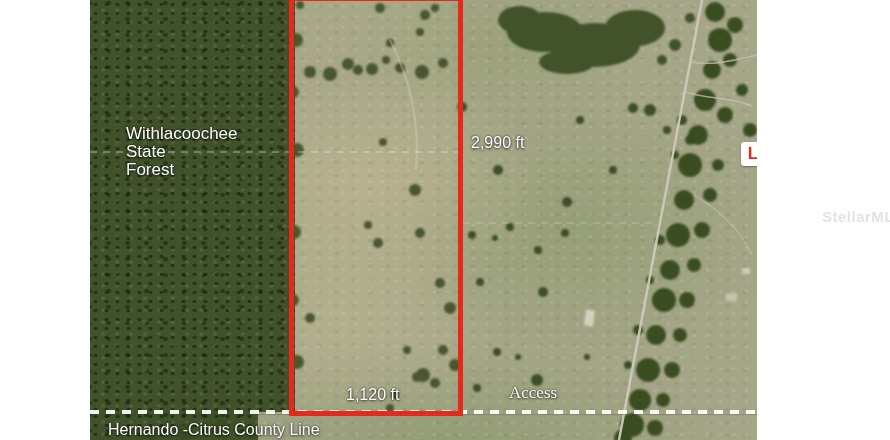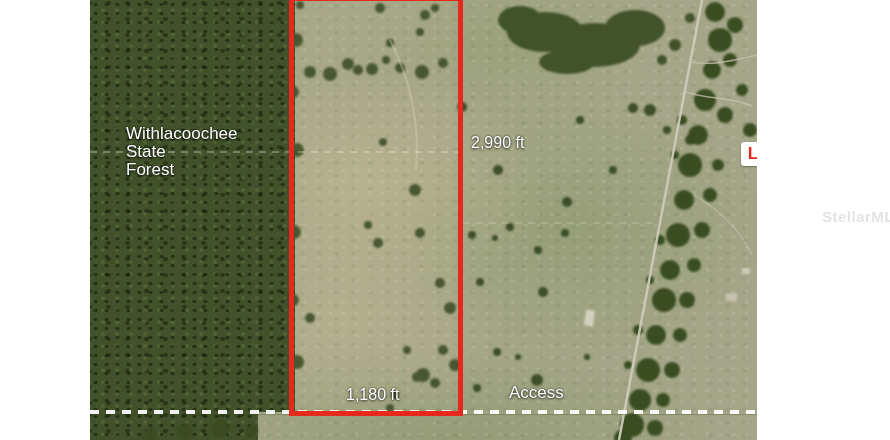--- a/index.html
+++ b/index.html
@@ -64,21 +64,21 @@
 
   
   .map-label{
     position:absolute;z-index:6;color:#fff;font-size:16px;
     text-shadow:0 0 2px rgba(0,0,0,0.75), 0 1px 3px rgba(0,0,0,0.55);
     white-space:nowrap;
   }
   .forest-label{left:36px;top:125px;font-size:17px;line-height:18px;white-space:pre-line;}
   .dim-vertical{left:381px;top:134px;font-size:16px;}
   .dim-horizontal{left:256px;top:386px;font-size:16px;}
-  .access-label{left:419px;top:383px;font-size:17px;}
+  .access-label{left:419px;top:383px;font-size:17px;font-family:Liberation Serif, serif;}
   .county-label{left:18px;top:421px;font-size:16px;}
   .road-label{
     left:474px;top:252px;width:164px;text-align:center;z-index:6;
     font-size:19px;font-weight:bold;letter-spacing:1px;color:#fff;
     transform:rotate(-74deg);
     text-shadow:-1px -1px 1px #1a1a1a,1px -1px 1px #1a1a1a,-1px 1px 1px #1a1a1a,1px 1px 1px #1a1a1a,0 0 3px #000;
   }
 
   
   .l-badge{
@@ -251,24 +251,25 @@
     <div class="county-dashes"></div>
 
     <div class="prop-rect"></div>
 
     <div class="map-label forest-label">Withlacoochee
 State
 Forest</div>
 
     <div class="map-label dim-vertical">2,990 ft</div>
 
-    <div class="map-label dim-horizontal">1,180 ft</div>
+    <div class="map-label dim-horizontal">1,120 ft</div>
 
     <div class="map-label access-label">Access</div>
 
+    <div class="map-label county-label">Hernando -Citrus County Line</div>
 
     <div class="road-label">S Old Jones Rd</div>
 
     <div class="l-badge">
       <span>L</span>
     </div>
 
   </div>
 
   <div class="watermark">StellarMLS</div>

